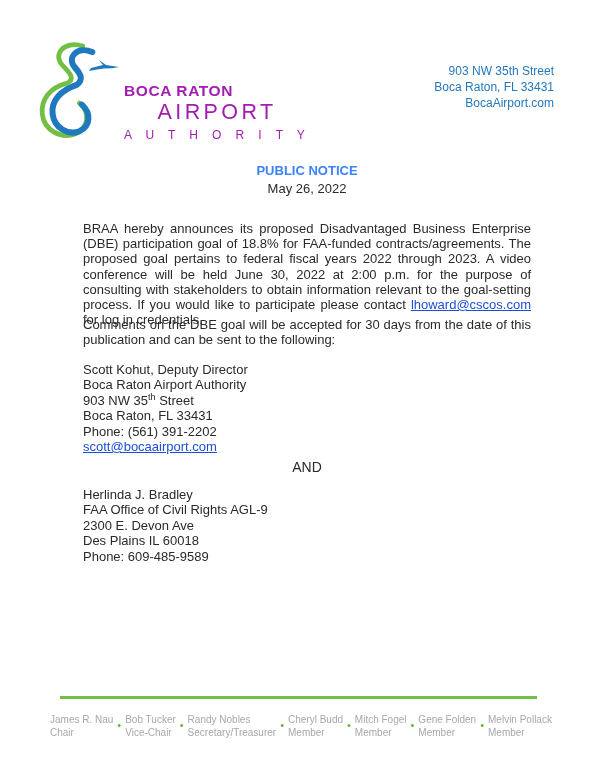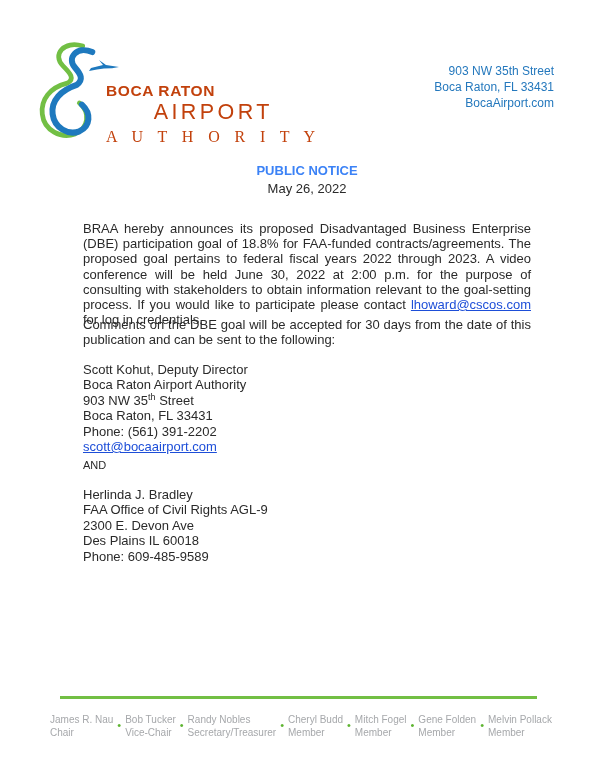--- a/index.html
+++ b/index.html
@@ -10,24 +10,24 @@
     background: #ffffff;
     font-family: "Liberation Sans", sans-serif;
     color: #2a2a2a;
     overflow: hidden;
   }
 
   
   .logo { position: absolute; left: 38px; top: 34px; display: flex; }
   .logo-mark { width: 62px; height: 112px; }
   .plane { position: absolute; left: 50px; top: 26px; width: 32px; height: 16px; }
-  .logo-text { margin-left: 6px; padding-top: 48px; color: #c2410c; }
+  .logo-text { margin-left: 24px; padding-top: 48px; color: #a21caf; }
   .logo-line1 { font-size: 15.5px; font-weight: bold; letter-spacing: 0.6px; }
   .logo-line2 { font-size: 21.5px; font-weight: normal; letter-spacing: 3.4px; margin-top: 0px; text-align: center; }
-  .logo-line3 { font-size: 16px; letter-spacing: 5.4px; margin-top: 3px; font-family: Liberation Serif, serif; }
+  .logo-line3 { font-size: 12px; letter-spacing: 5.4px; margin-top: 3px; }
 
   .address {
     position: absolute; top: 63px; right: 46px;
     text-align: right;
     color: #2478bd;
     font-size: 12px; line-height: 16px;
   }
 
   
   .title-block { position: absolute; left: 83px; top: 163px; width: 448px; text-align: center; }
@@ -35,21 +35,21 @@
   .notice-date  { font-size: 13px; margin-top: 3px; }
 
   .para { position: absolute; left: 83px; width: 448px; font-size: 13px; line-height: 15.2px; text-align: justify; }
   .para1 { top: 221px; }
   .para2 { top: 317px; }
 
   a.doc-link, .doc-link { color: #1d4ed8; text-decoration: underline; cursor: pointer; }
 
   .contact { position: absolute; left: 83px; width: 448px; text-align: left; font-size: 13px; line-height: 15.4px; }
   .contact1 { top: 362px; }
-  .connector { position: absolute; left: 83px; width: 448px; top: 459px; font-size: 11px; }
+  .connector { position: absolute; left: 83px; width: 448px; top: 459px; text-align: center; font-size: 14px; }
   .contact2 { top: 487px; }
   sup.street-sup { font-size: 9px; vertical-align: super; line-height: 0; }
 
   
   .footer-line { position: absolute; left: 60px; top: 696px; width: 477px; height: 3px; background: #72bf44; }
   .footer-members {
     position: absolute; left: 50px; right: 48px; top: 714px;
     display: flex; justify-content: space-between; align-items: flex-start;
   }
   .member { text-align: left; color: #a6a8ab; font-size: 10px; line-height: 12.5px; }

